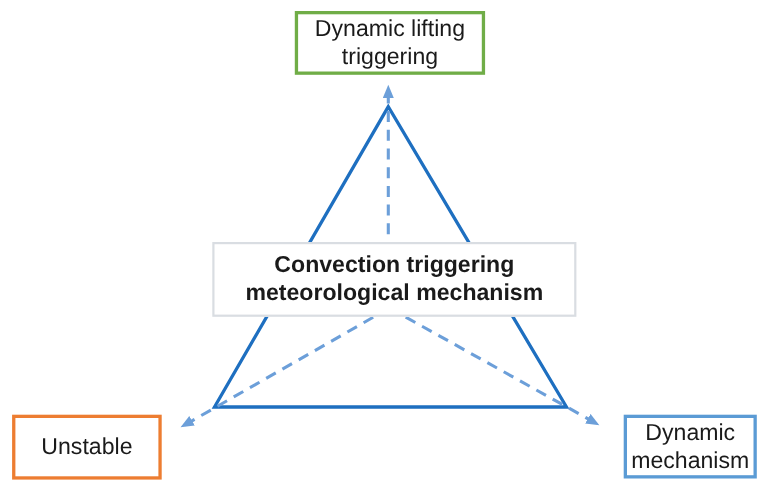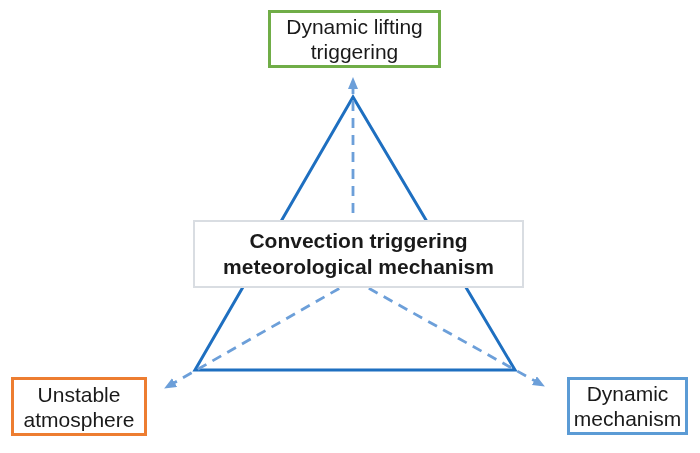--- a/index.html
+++ b/index.html
@@ -103,21 +103,20 @@
     <span>triggering</span>
   </div>
 
   <div class="node-box node-center">
     <span>Convection triggering</span>
     <span>meteorological mechanism</span>
   </div>
 
   <div class="node-box node-bottom-left">
     <span>Unstable</span>
-    <span>atmosphere</span>
   </div>
 
   <div class="node-box node-bottom-right">
     <span>Dynamic</span>
     <span>mechanism</span>
   </div>
 
 </div>
 
 </body></html>

